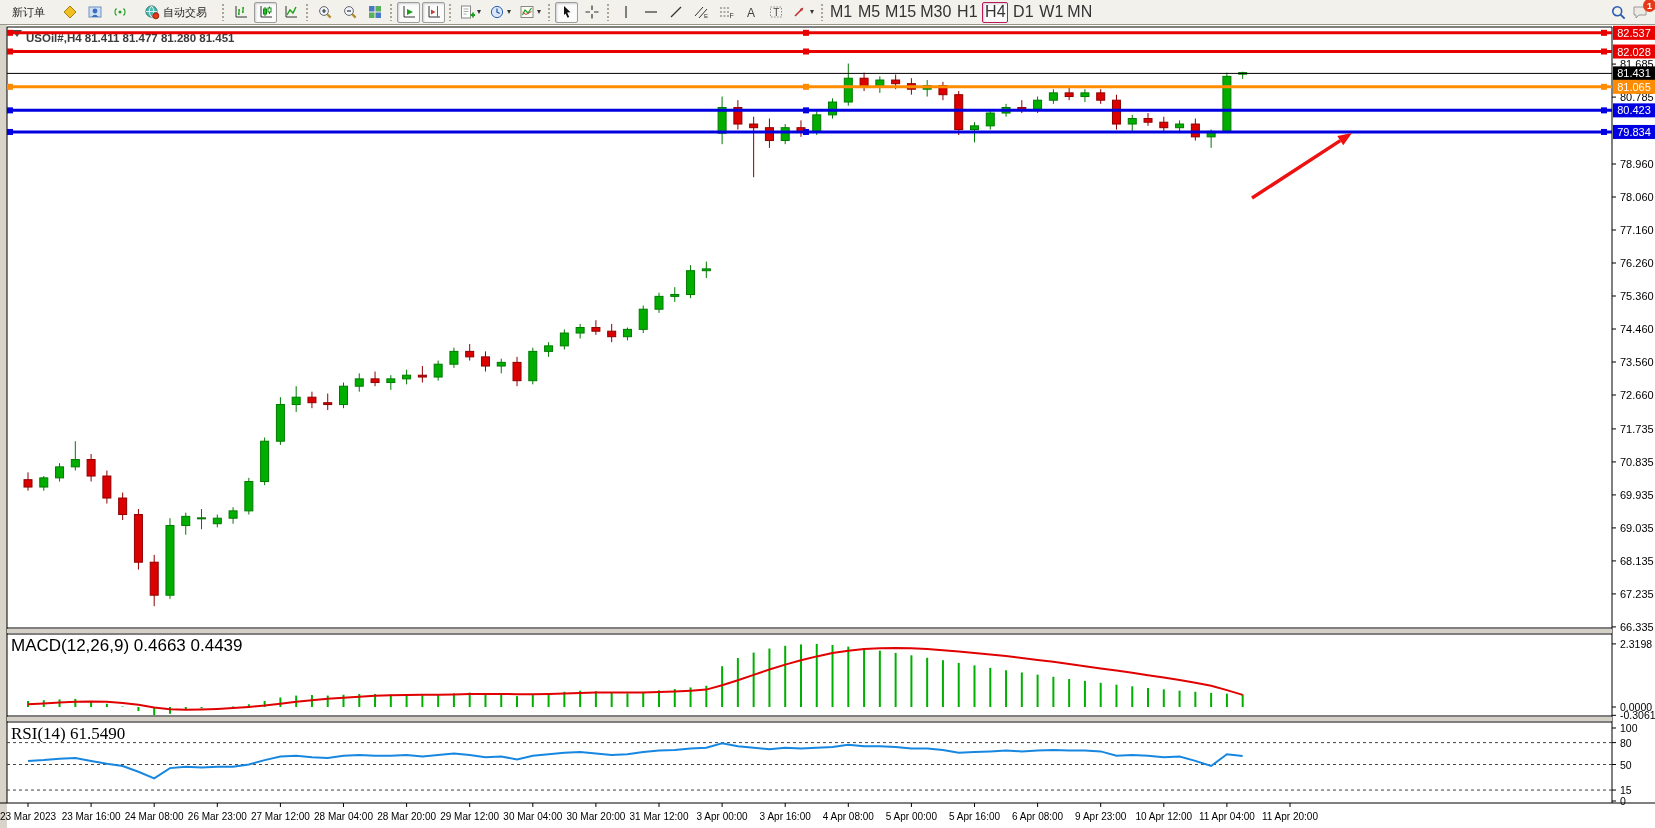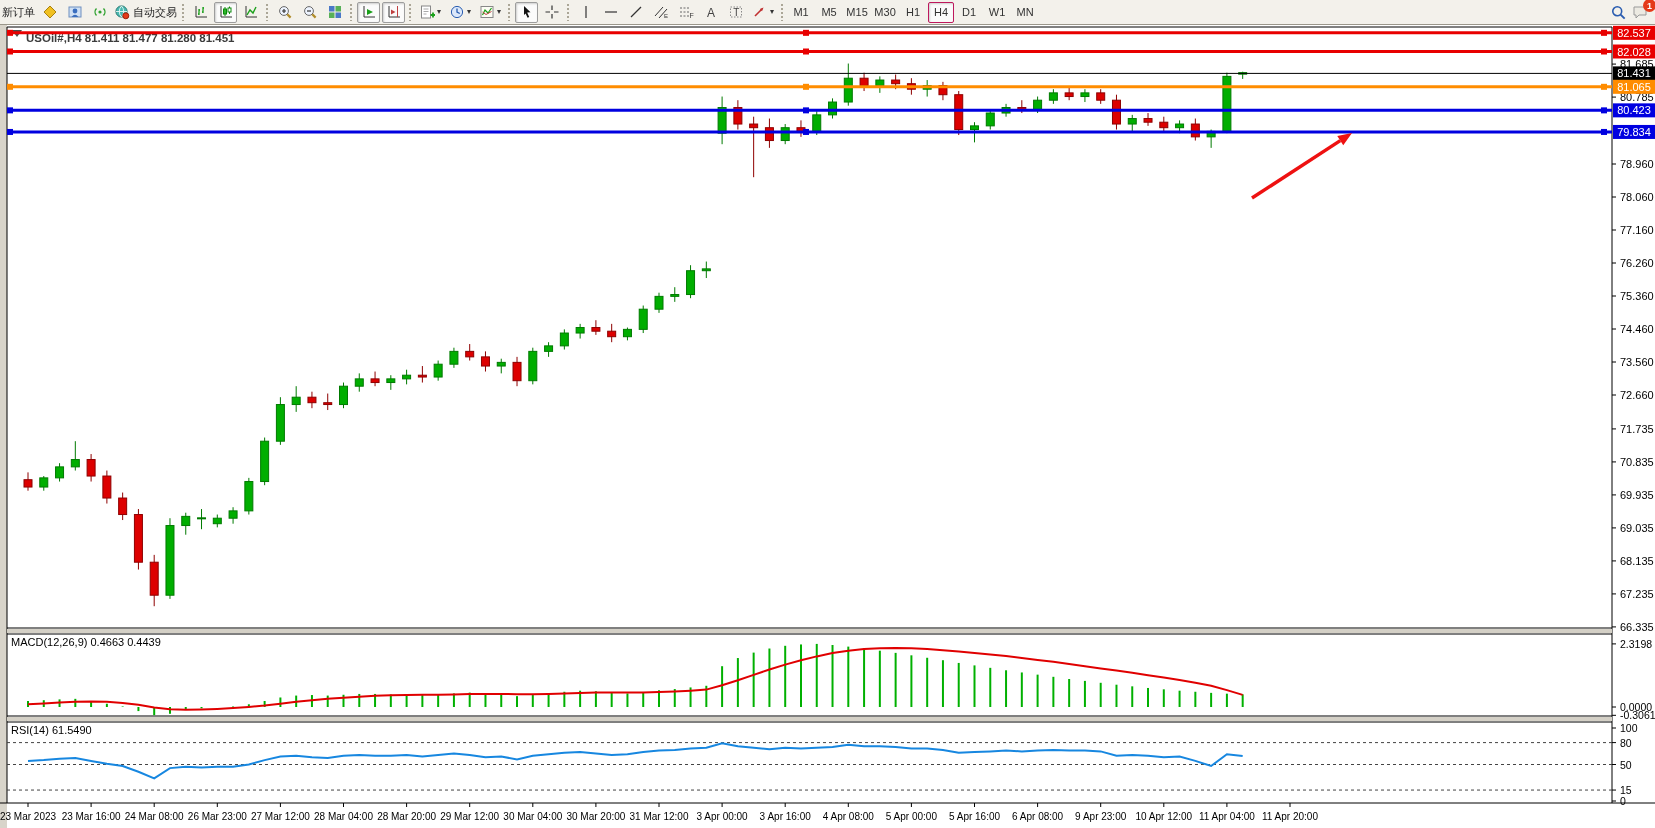--- a/index.html
+++ b/index.html
@@ -5,34 +5,34 @@
   html,body{margin:0;padding:0;background:#fff;}
   body{font-family:"Liberation Sans","DejaVu Sans",sans-serif;}
   .app{position:relative;width:1655px;height:828px;background:#fff;overflow:hidden;}
   
   .toolbar{position:absolute;top:0;left:0;width:1655px;height:25px;background:#f3f1eb;
     border-bottom:1px solid #9a968a;display:flex;align-items:center;z-index:5;box-sizing:border-box;}
   .tb-group{display:flex;align-items:center;height:25px;}
   .grip{width:5px;height:18px;margin:0 2px;background-image:radial-gradient(#aba697 1px, transparent 1.2px);background-size:4px 4px;}
   .tb-btn{height:21px;min-width:23px;padding:0 2px;margin:0 1px;display:flex;align-items:center;justify-content:center;
     border:1px solid transparent;border-radius:2px;box-sizing:border-box;cursor:default;background:transparent;font-size:11px;color:#222;}
-  .tb-btn.textbtn{padding:0 0;white-space:nowrap;text-align:center;}
+  .tb-btn.textbtn{padding:0 10px;white-space:nowrap;text-align:center;}
   .tb-btn.pressed{border:1px solid #9d9d9d;background:#fbfbfb;box-shadow:inset 1px 1px 2px rgba(0,0,0,.18);}
   .tb-btn svg{display:block;}
   .caret{font-size:8px;color:#333;margin-left:2px;line-height:1;}
   .tf-btn{height:21px;min-width:26px;margin:0 1px;display:flex;align-items:center;justify-content:center;
-    border:1px solid transparent;border-radius:2px;font-size:11px;color:#333;box-sizing:border-box;}
+    border:1px solid transparent;border-radius:2px;font-size:16px;color:#333;box-sizing:border-box;}
   .tf-btn.pressed{border:1px solid #be185d;background:#fbfbfb;box-shadow:inset 1px 1px 2px rgba(0,0,0,.18);}
   .tb-spacer{flex:1;}
   .chat-wrap{position:relative;margin-right:6px;}
   .chat-badge{position:absolute;top:-4px;right:-7px;width:13px;height:13px;border-radius:50%;background:#e43a19;
     color:#fff;font-size:9px;font-weight:bold;display:flex;align-items:center;justify-content:center;}
   
   #chart-svg{position:absolute;top:0;left:0;z-index:1;font-family:"Liberation Sans","DejaVu Sans",sans-serif;}
-  .overlay-label{position:absolute;z-index:3;font-size:11px;color:#000;white-space:nowrap;}
+  .overlay-label{position:absolute;z-index:3;font-size:17px;color:#000;white-space:nowrap;}
 </style>
 </head>
 <body>
 
 <div class="app">
 
   <div class="toolbar">
     <div class="tb-group">
       <div class="tb-btn textbtn">新订单</div>
       <div class="tb-btn">
@@ -646,14 +646,14 @@
         <line x1="1290" y1="803" x2="1290" y2="807" stroke="#000"></line>
         <text x="1290" y="820" font-size="10" fill="#000" text-anchor="middle">11 Apr 20:00</text>
       </g>
       <g>
         <line x1="1252" y1="198" x2="1340.261789371791" y2="140.6298369083358" stroke="#ee1111" stroke-width="3.5"></line>
         <polygon points="1352,133 1343.259225300066,145.2412767979893 1337.2643534435163,136.0183970186823" fill="#ee1111"></polygon>
       </g>
     </svg>
 
   <div class="overlay-label" style="left:11px;top:636px;">MACD(12,26,9) 0.4663 0.4439</div>
-  <div class="overlay-label" style="left:11px;top:724px;">RSI(14) 61.5490</div>
+  <div class="overlay-label" style="left:11px;top:724px;font-family:Liberation Serif, serif;">RSI(14) 61.5490</div>
 </div>
 
 </body></html>

